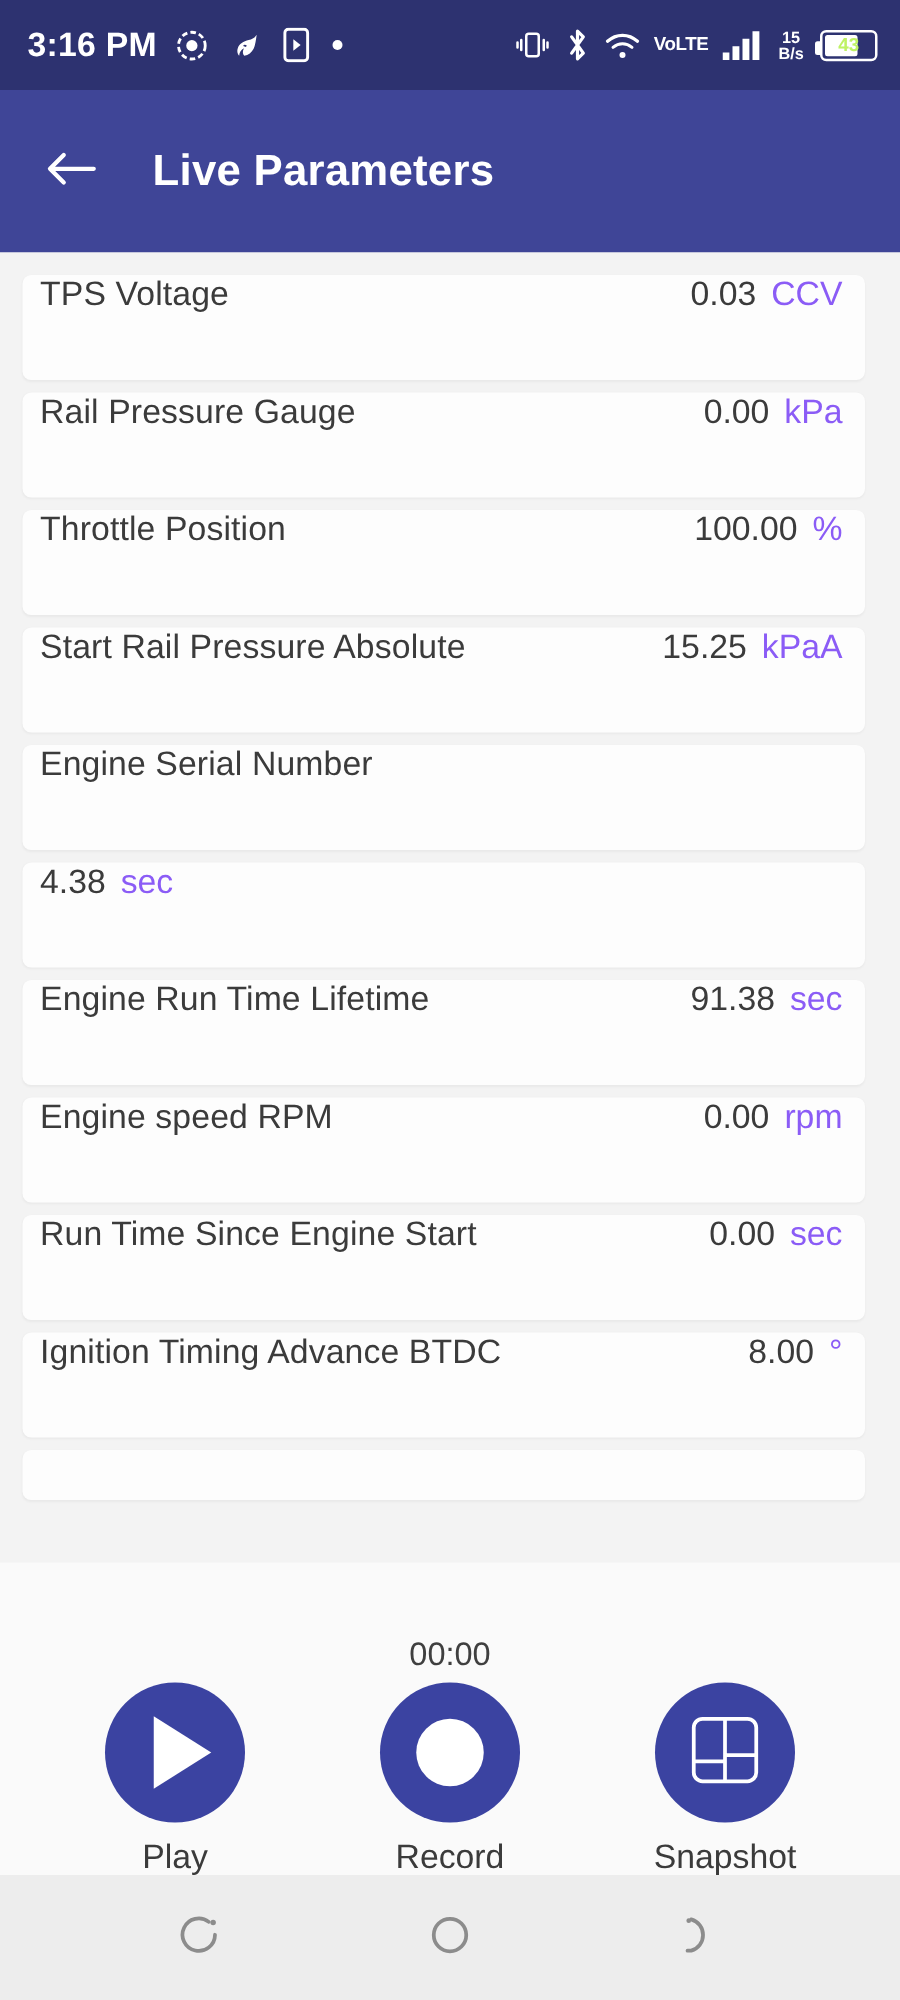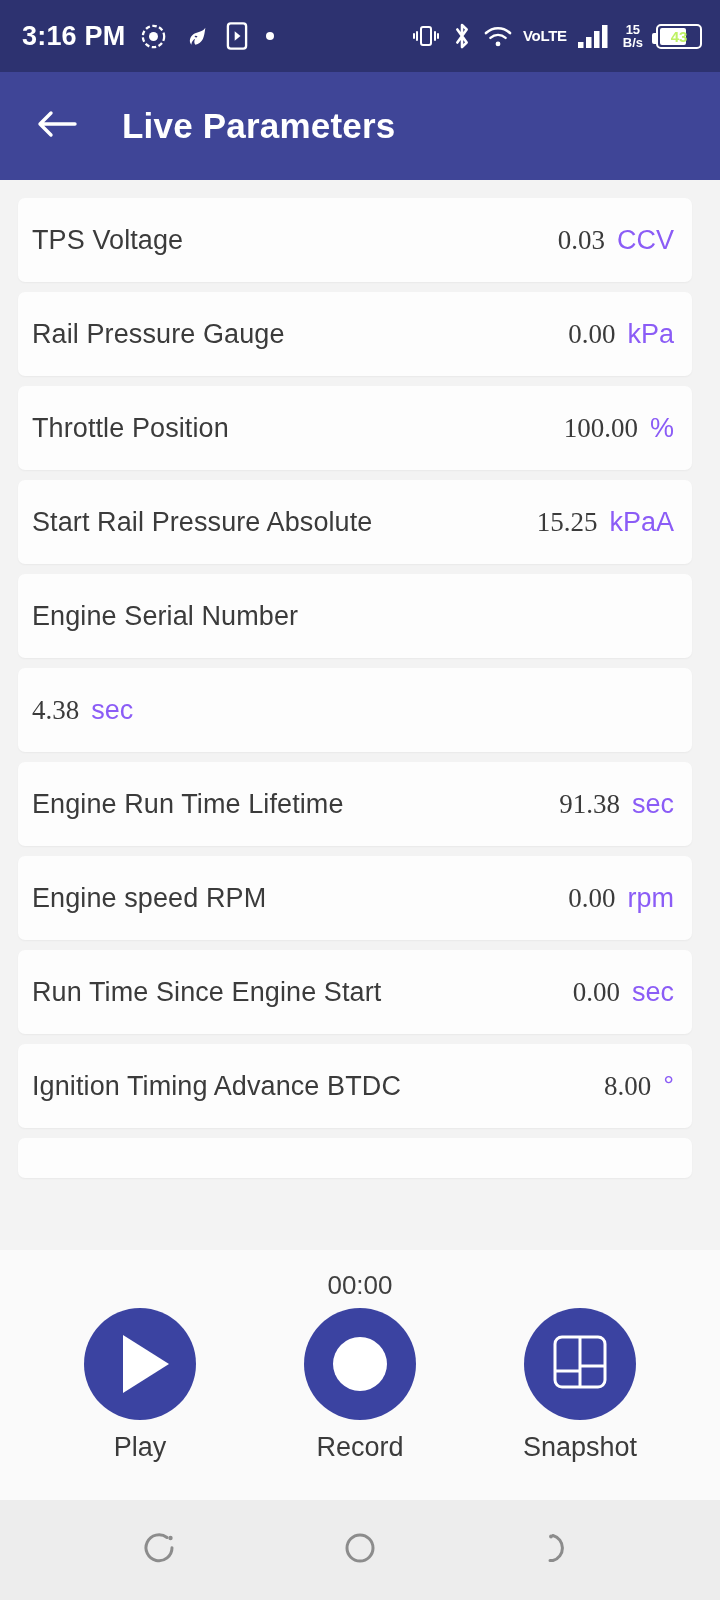--- a/index.html
+++ b/index.html
@@ -39,51 +39,51 @@
     background:#fff; border-radius:2px 0 0 2px;
   }
   .batt-fill{
     position:absolute; left:2px; top:2px; bottom:2px; width:62%;
     background:#fff; border-radius:2px;
   }
   .batt-txt{ position:relative; z-index:2; font-size:15px; font-weight:700; color:#bef264; }
 
   
   .appbar {
-    height:108px; background:#3f4597; display:flex; align-items:center;
+    height:130px; background:#3f4597; display:flex; align-items:center;
     padding-left:34px; gap:42px; flex:none;
   }
   .back-btn { width:46px; height:46px; display:flex; align-items:center; justify-content:center; cursor:pointer; }
   .appbar-title { color:#fff; font-size:35px; font-weight:700; letter-spacing:.2px; }
 
   
   .list {
     flex:1 1 auto; background:#f3f3f3; padding:8px 0 0 0;
     overflow:hidden; position:relative;
   }
   .row {
     height:84px; margin:10px 28px 10px 18px;
     background:#fdfdfd; border-radius:7px;
-    display:flex; align-items:center; justify-content:space-between;
+    display:flex; justify-content:space-between;
     padding:0 18px 0 14px;
     box-shadow:0 1px 2px rgba(0,0,0,.045);
   }
   .row-label { font-size:27px; color:#3b3b3b; font-weight:400; letter-spacing:.1px; }
   .row-value-wrap { display:flex; align-items:baseline; gap:12px; white-space:nowrap; }
-  .row-value { font-size:27px; color:#3b3b3b;font-family:Liberation Serif, serif; }
+  .row-value { font-size:27px; color:#3b3b3b; }
   .row-unit  { font-size:27px; color:#8b5cf6; }
   .row.partial { height:40px; overflow:hidden; margin-bottom:0; }
 
   
   .controls {
     flex:none; height:250px; background:#fafafa;
     display:flex; align-items:flex-start; justify-content:space-around;
     padding:18px 30px 0 30px; position:relative;
   }
-  .ctl { width:190px; display:flex; flex-direction:column; align-items:center; cursor:pointer; }
+  .ctl { width:190px; display:flex; flex-direction:column; align-items:center; cursor:pointer;margin-top:38px; }
   .ctl-timer { font-size:26px; color:#3f3f3f; height:34px; line-height:34px; }
   .ctl-spacer { height:34px; }
   .ctl-circle {
     width:112px; height:112px; border-radius:50%;
     background:#3b43a1; display:flex; align-items:center; justify-content:center;
     margin-top:6px;
   }
   .play-tri {
     width:0;height:0;border-left:46px solid #fff;
     border-top:29px solid transparent;border-bottom:29px solid transparent;

